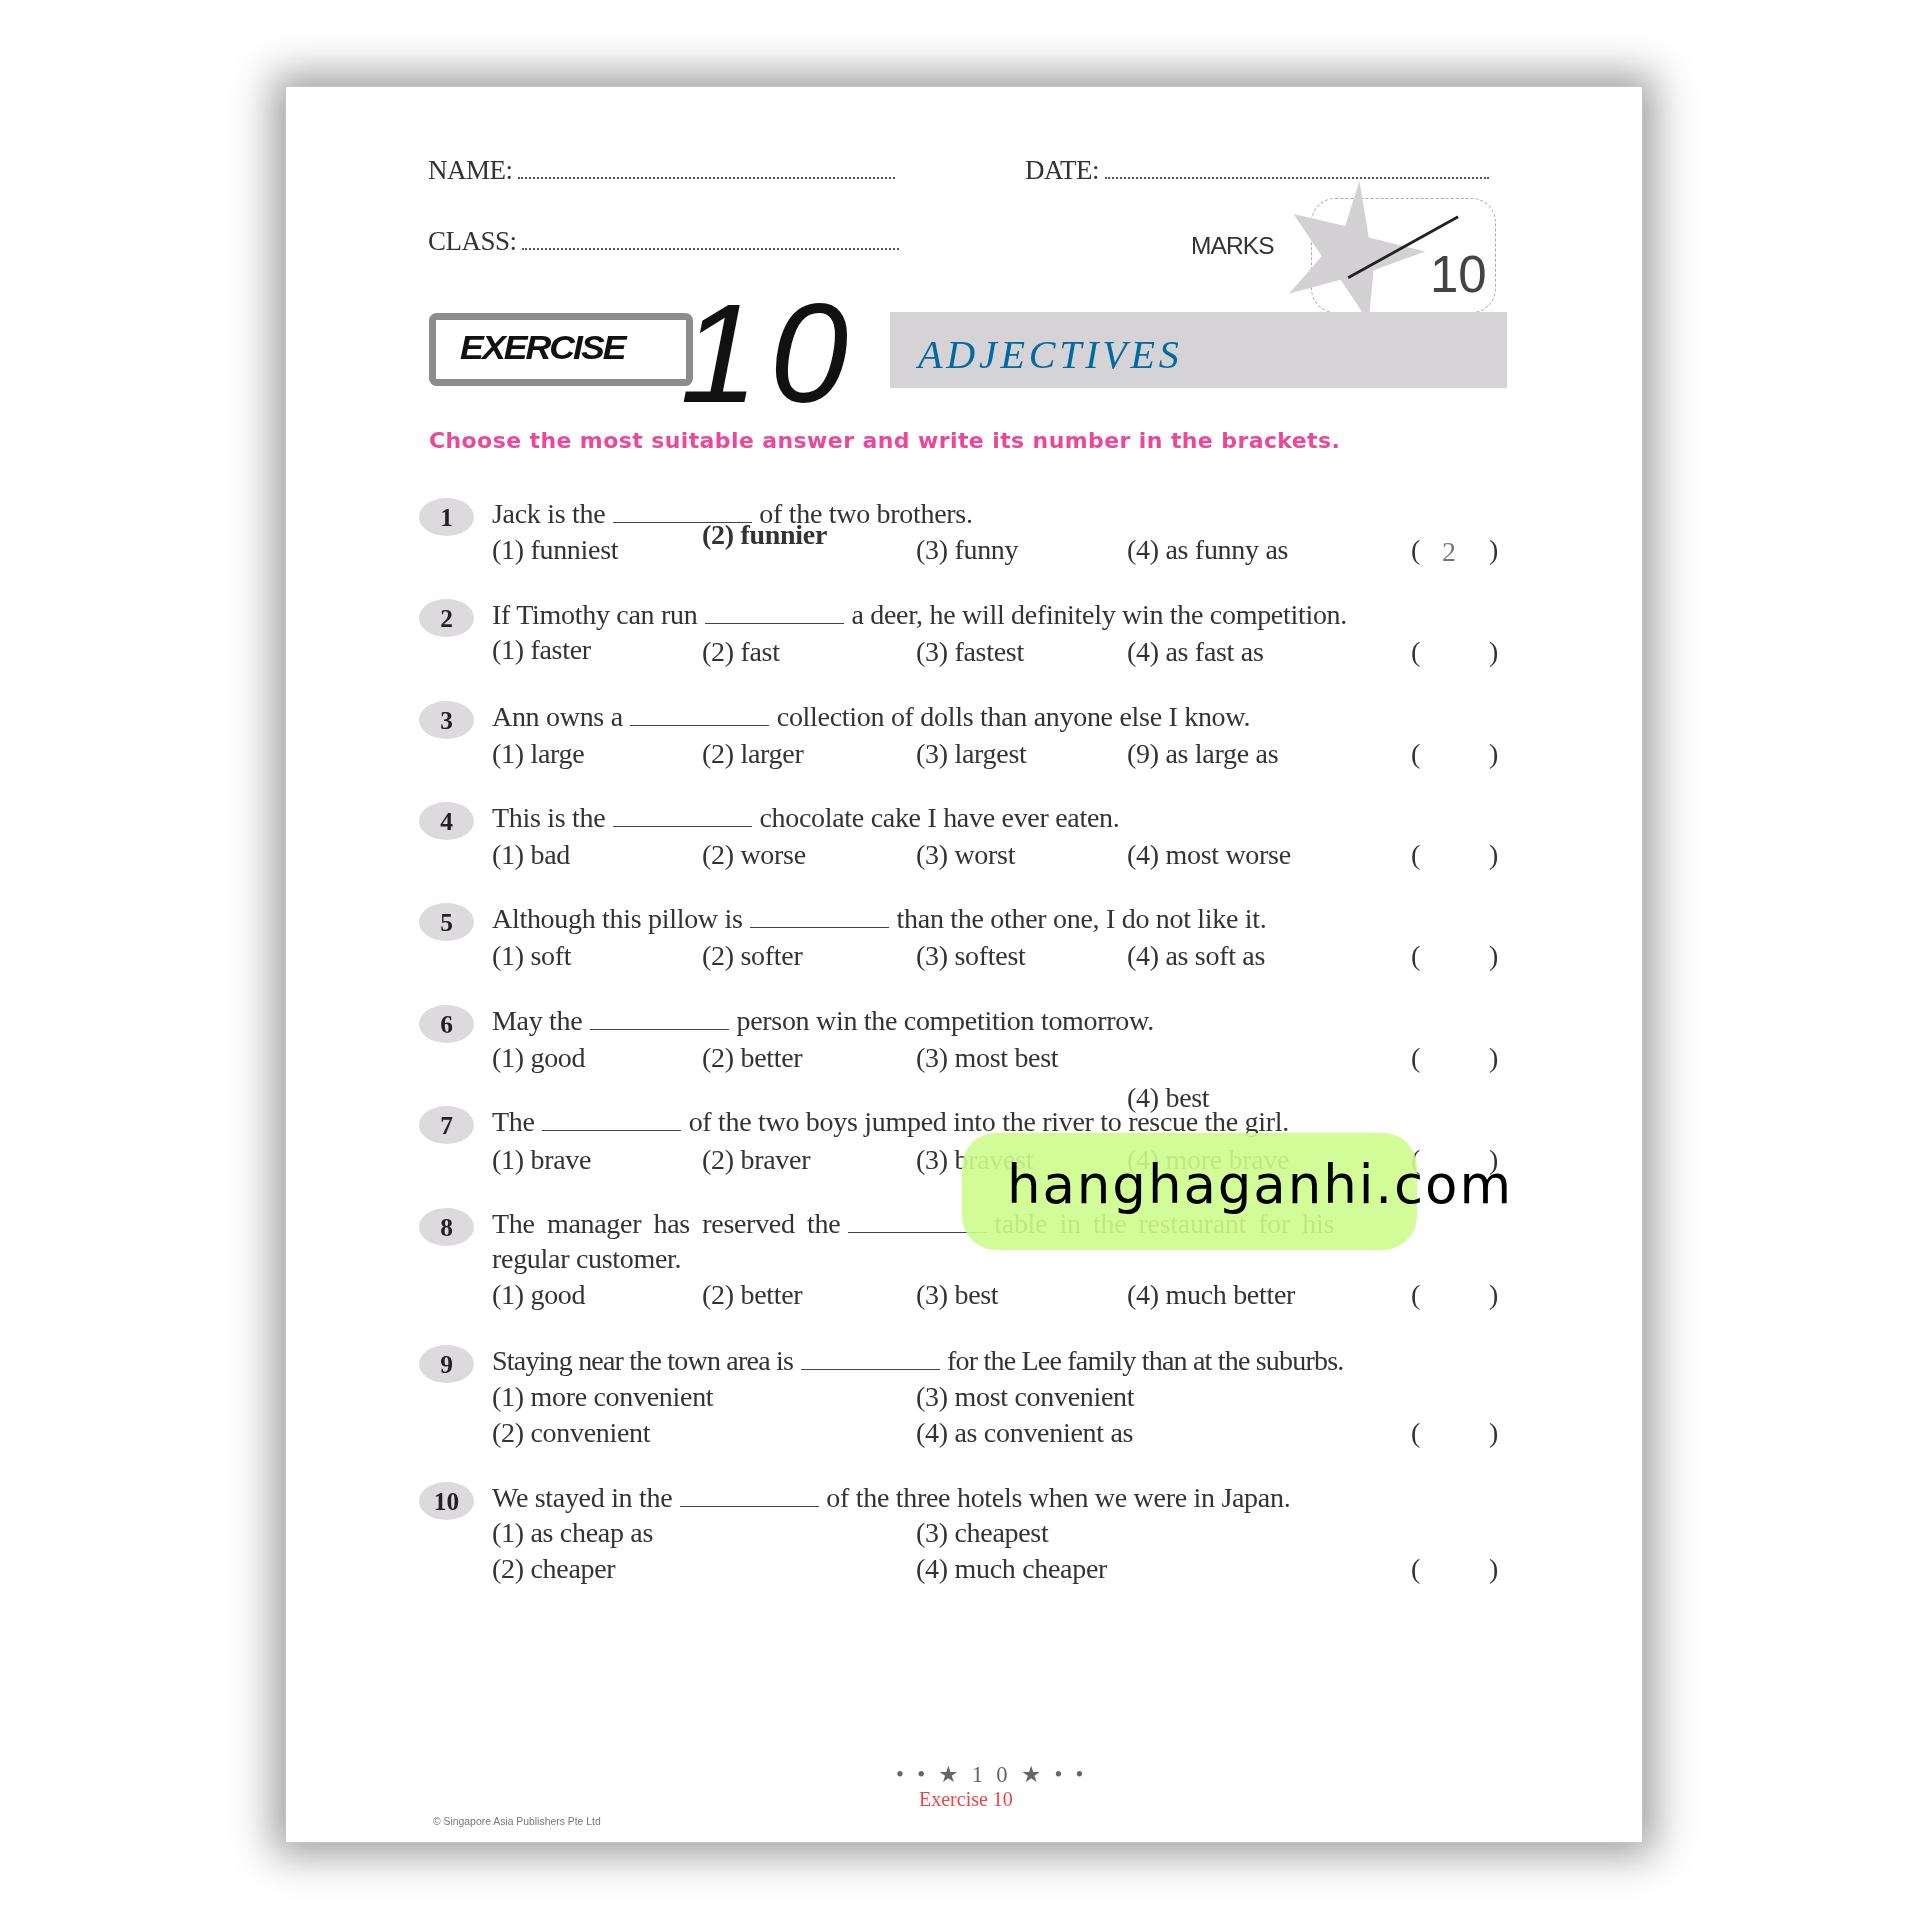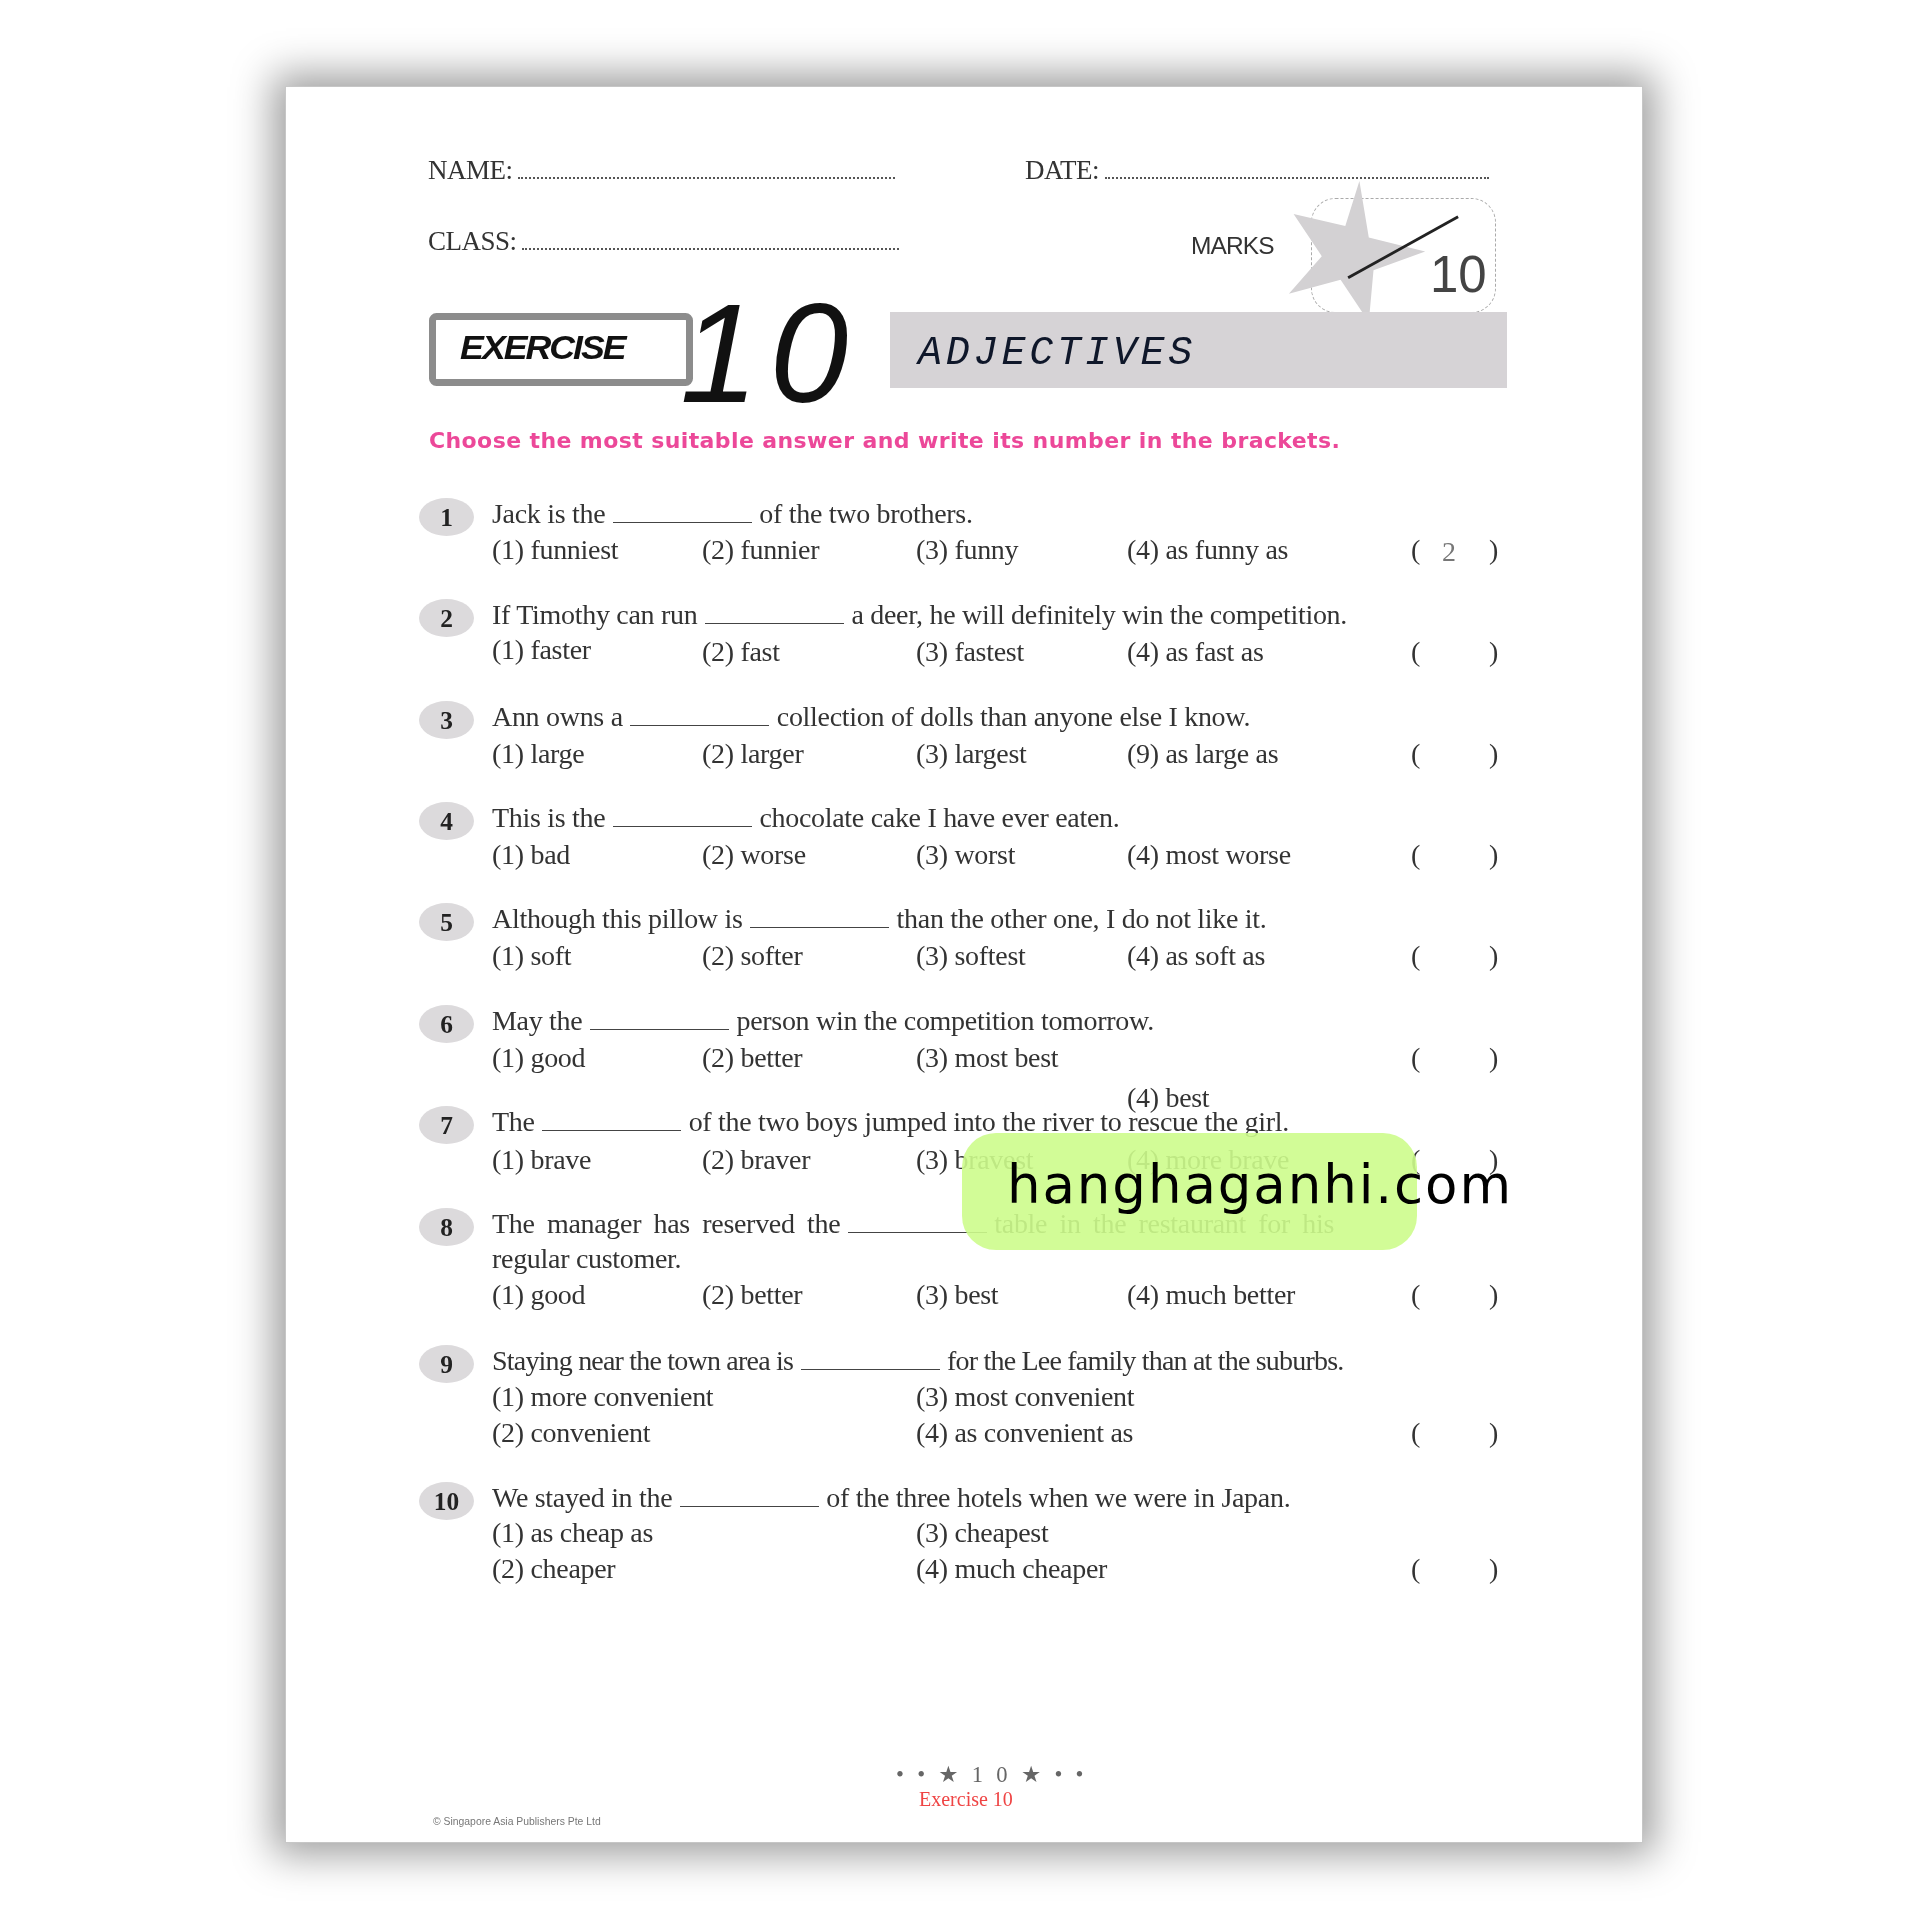--- a/index.html
+++ b/index.html
@@ -37,21 +37,21 @@
   }
   .exercise-num {
     font-family: "Liberation Sans", sans-serif; font-style: italic; font-weight: 400;
     font-size: 141px; color: #111; line-height: 1; letter-spacing: 11.3px;
   }
   .topic-bar {
     position: absolute; left: 604px; top: 225px; width: 617px; height: 76px; background: #d6d3d6;
   }
   .topic-text {
     position: absolute; left: 28px; top: 19px;
-    font-family: Liberation Mono, monospace; font-style: italic; font-size: 40px; color: #0f172a; letter-spacing: 3.8px;
+    font-family: Liberation Serif, serif; font-style: italic; font-size: 40px; color: #0369a1; letter-spacing: 3.8px;
   }
   .instruction {
     font-family: "DejaVu Sans", sans-serif; font-weight: bold; font-size: 22px; color: #ec4899; letter-spacing: 0.4px;
   }
 
   .qnum {
     position: absolute; width: 55px; height: 38px; border-radius: 50%; background: #dcdadc;
     font-weight: bold; font-size: 25.4px; color: #222; text-align: center; line-height: 38px;
   }
   .qtext { font-size: 28px; color: #333; letter-spacing: -0.3px; }
@@ -102,21 +102,21 @@
   <div class="abs exercise-num" style="left:394px; top:196px;">10</div>
   <div class="topic-bar">
     <span class="topic-text">ADJECTIVES</span>
   </div>
 
   <div class="abs instruction" style="left:143px; top:341px;">Choose the most suitable answer and write its number in the brackets.</div>
 
   <div class="qnum" style="left:133px; top:411px;">1</div>
   <div class="abs qtext" style="left:206px; top:411px;"><span>Jack is the</span><span class="blank"></span><span>of the two brothers.</span></div>
   <div class="abs opt" style="left:206px; top:447px;">(1) funniest</div>
-  <div class="abs opt" style="left:416px; top:447px;">(2) funnier</div>
+  <div class="abs opt" style="left:416px; top:432px;font-weight:bold;">(2) funnier</div>
   <div class="abs opt" style="left:630px; top:447px;">(3) funny</div>
   <div class="abs opt" style="left:841px; top:447px;">(4) as funny as</div>
   <div class="abs bracket" style="left:1125px; top:447px;">(</div>
   <div class="abs answer" style="left:1156px; top:449px;">2</div>
   <div class="abs bracket" style="left:1203px; top:447px;">)</div>
 
   <div class="qnum" style="left:133px; top:512px;">2</div>
   <div class="abs qtext" style="left:206px; top:512px;"><span>If Timothy can run</span><span class="blank"></span><span>a deer, he will definitely win the competition.</span></div>
   <div class="abs opt" style="left:206px; top:547px;">(1) faster</div>
   <div class="abs opt" style="left:416px; top:549px;">(2) fast</div>

